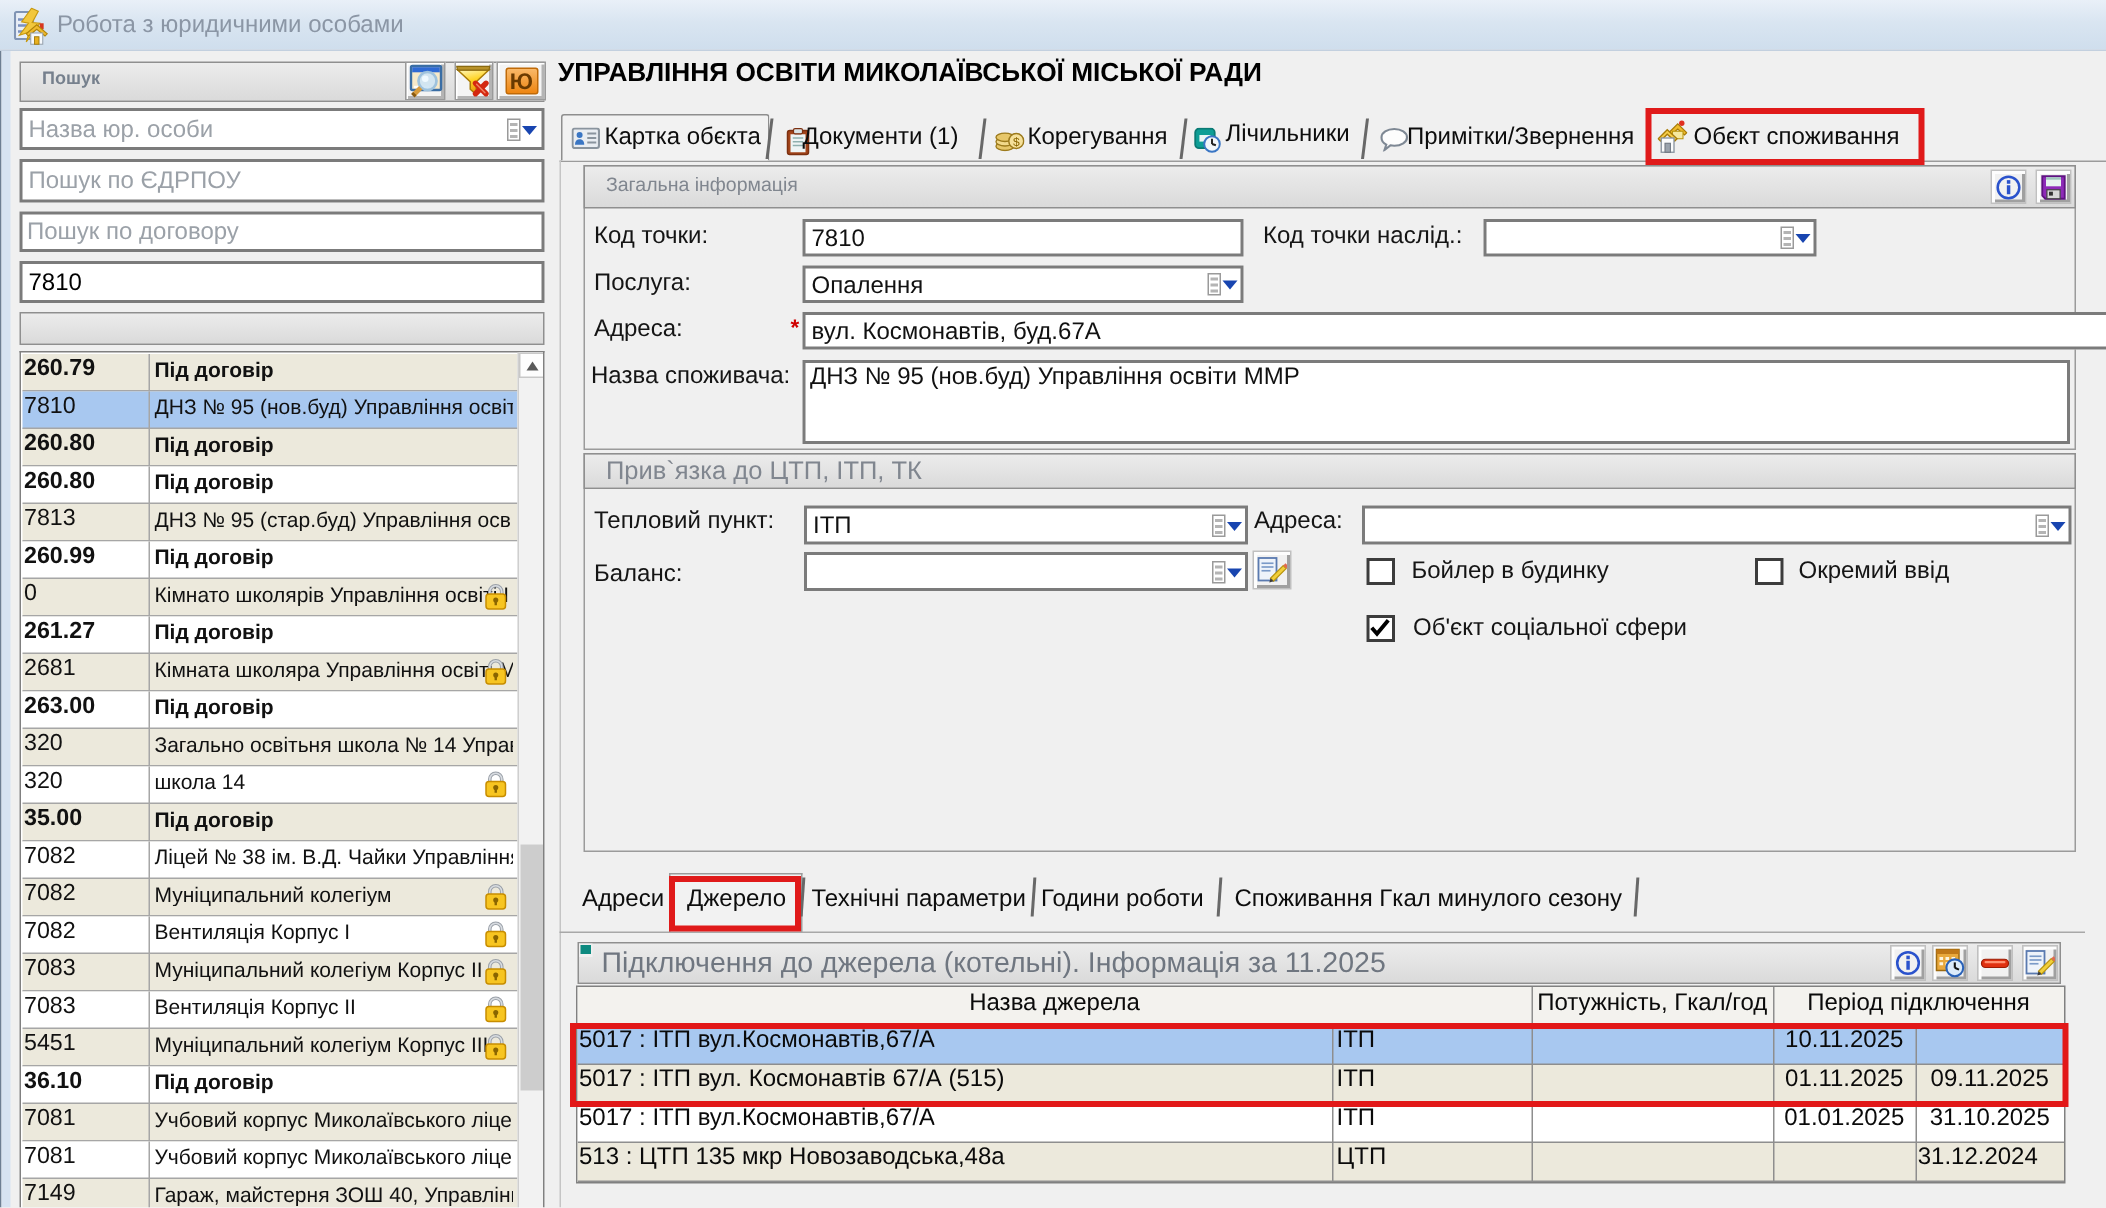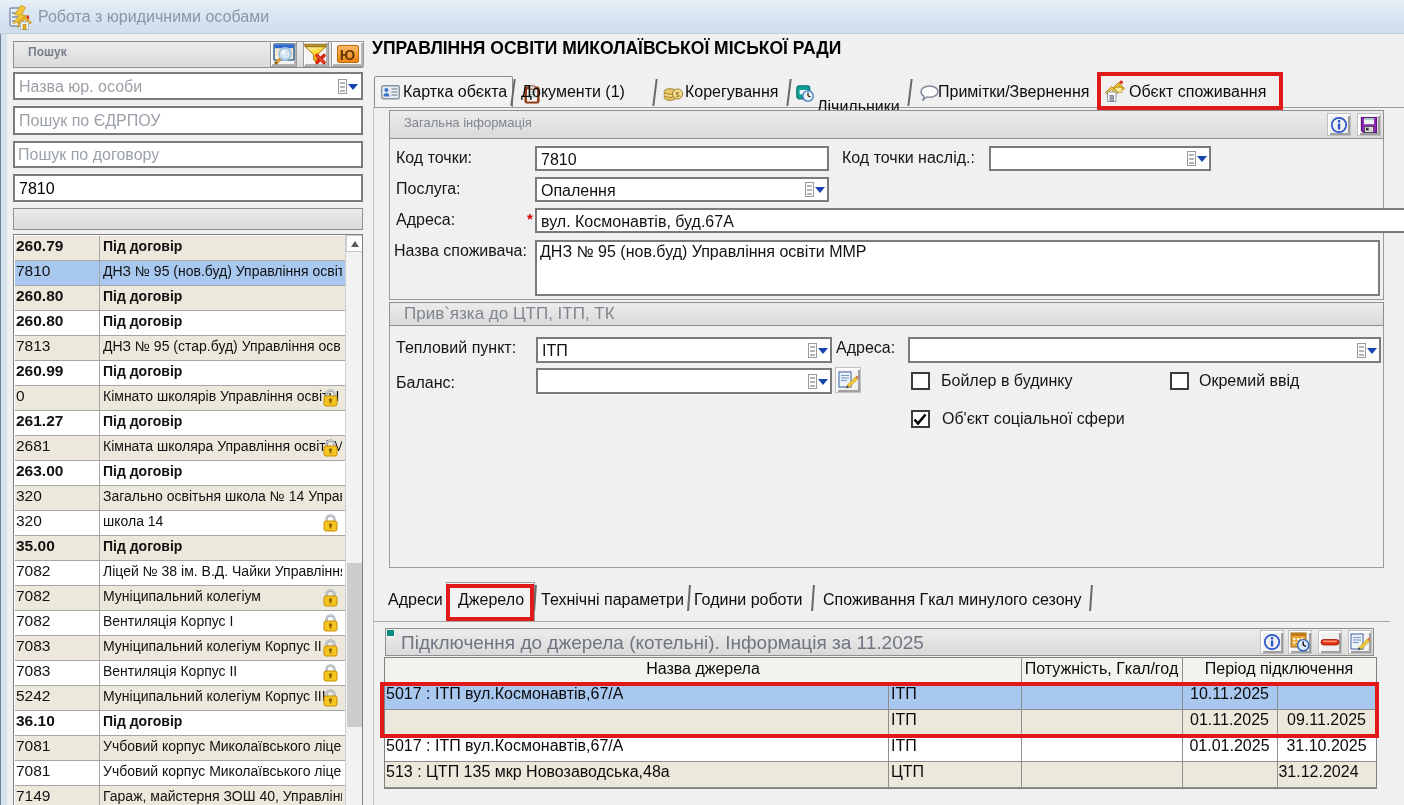--- a/index.html
+++ b/index.html
@@ -227,21 +227,21 @@
       <div class="coldiv"></div>
       <div style="position:absolute;left:306px;top:2px;"><svg width="19" height="19" viewBox="0 0 19 19">
 <path d="M5.5 9 V6.5 a4 4 0 0 1 8 0 V9" fill="none" stroke="#9aa0a8" stroke-width="2.4"></path>
 <path d="M5.5 9 V6.5 a4 4 0 0 1 8 0 V9" fill="none" stroke="#d7dbe0" stroke-width="1.1"></path>
 <rect x="3" y="8" width="13" height="10" rx="2" fill="#f7c521" stroke="#c78d00" stroke-width="1"></rect>
 <circle cx="9.5" cy="12" r="1.7" fill="#8a6500"></circle>
 <rect x="8.7" y="12.5" width="1.6" height="3" fill="#8a6500"></rect>
 </svg></div>
     </div>
     <div class="row" style="top:451px;background:#ece9dc;">
-      <div class="num" style="font-weight:normal;">5242</div>
+      <div class="num" style="font-weight:normal;">5451</div>
       <div class="nam" style="font-weight:normal;">Муніципальний колегіум Корпус ІІІ</div>
       <div class="coldiv"></div>
       <div style="position:absolute;left:306px;top:2px;"><svg width="19" height="19" viewBox="0 0 19 19">
 <path d="M5.5 9 V6.5 a4 4 0 0 1 8 0 V9" fill="none" stroke="#9aa0a8" stroke-width="2.4"></path>
 <path d="M5.5 9 V6.5 a4 4 0 0 1 8 0 V9" fill="none" stroke="#d7dbe0" stroke-width="1.1"></path>
 <rect x="3" y="8" width="13" height="10" rx="2" fill="#f7c521" stroke="#c78d00" stroke-width="1"></rect>
 <circle cx="9.5" cy="12" r="1.7" fill="#8a6500"></circle>
 <rect x="8.7" y="12.5" width="1.6" height="3" fill="#8a6500"></rect>
 </svg></div>
     </div>
@@ -286,37 +286,37 @@
 </svg></div>
 <div class="abs tabtxt" style="left:403px;top:83px;">Картка обєкта</div>
 <div class="abs" style="left:524px;top:85px;line-height:0;"><svg width="16" height="19" viewBox="0 0 16 19">
 <rect x="1" y="2" width="14" height="16" rx="1.5" fill="#a3441a" stroke="#7c3010" stroke-width="1"></rect>
 <rect x="3" y="4.5" width="10" height="12" fill="#eef4f4"></rect>
 <rect x="5" y="0.8" width="6" height="3.4" rx="1" fill="#d9e2e4" stroke="#7c3010" stroke-width="0.8"></rect>
 <line x1="4.5" y1="7" x2="11.5" y2="7" stroke="#8fb0ae" stroke-width="1"></line>
 <line x1="4.5" y1="9.5" x2="11.5" y2="9.5" stroke="#8fb0ae" stroke-width="1"></line>
 <line x1="4.5" y1="12" x2="11.5" y2="12" stroke="#8fb0ae" stroke-width="1"></line>
 </svg></div>
-<div class="abs tabtxt" style="left:521px;top:83px;text-align:center;">Документи (1)</div>
+<div class="abs tabtxt" style="left:535px;top:83px;text-align:center;">Документи (1)</div>
 <div class="abs" style="left:663px;top:85px;line-height:0;"><svg width="20" height="16" viewBox="0 0 20 16">
 <ellipse cx="7" cy="12.5" rx="6" ry="2.8" fill="#e7c76a" stroke="#9c7a1c" stroke-width="0.9"></ellipse>
 <ellipse cx="7" cy="9.5" rx="6" ry="2.8" fill="#f2d98b" stroke="#9c7a1c" stroke-width="0.9"></ellipse>
 <ellipse cx="7" cy="6.5" rx="6" ry="2.8" fill="#e7c76a" stroke="#9c7a1c" stroke-width="0.9"></ellipse>
 <circle cx="14.5" cy="9" r="5" fill="#f5e09a" stroke="#9c7a1c" stroke-width="1"></circle>
 <text x="14.5" y="12" font-size="8" text-anchor="middle" fill="#8a6500" font-family="Liberation Sans">$</text>
 </svg></div>
 <div class="abs tabtxt" style="left:685px;top:83px;">Корегування</div>
 <div class="abs" style="left:796px;top:85px;line-height:0;"><svg width="18" height="17" viewBox="0 0 18 17">
 <rect x="0.8" y="0.8" width="13" height="13" rx="2.5" fill="#0e9e96" stroke="#0a7a74" stroke-width="1.2"></rect>
 <rect x="3.6" y="5" width="7.4" height="4.4" fill="#eaf6f5"></rect>
 <circle cx="12" cy="11" r="5.2" fill="#f2f6fa" stroke="#3a76c4" stroke-width="1.3"></circle>
 <line x1="12" y1="11" x2="12" y2="7.5" stroke="#222" stroke-width="1.3"></line>
 <line x1="12" y1="11" x2="14.6" y2="11.8" stroke="#222" stroke-width="1.3"></line>
 </svg></div>
-<div class="abs tabtxt" style="left:817px;top:98px;">Лічильники</div>
+<div class="abs tabtxt" style="left:817px;top:81px;">Лічильники</div>
 <div class="abs" style="left:920px;top:85px;line-height:0;"><svg width="19" height="16" viewBox="0 0 19 16">
 <path d="M9.5 1 c4.7 0 8.5 2.5 8.5 5.6 s-3.8 5.6-8.5 5.6 c-0.9 0-1.8-0.1-2.6-0.3 L3 15 l1.2-3.6 C2.2 10.4 1 9 1 6.6 1 3.5 4.8 1 9.5 1z" fill="#fdfdfd" stroke="#7e8894" stroke-width="1.4"></path>
 </svg></div>
 <div class="abs tabtxt" style="left:938px;top:83px;">Примітки/Звернення</div>
 <div class="abs" style="left:1105px;top:79px;line-height:0;"><svg width="20" height="24" viewBox="0 0 20 24">
 <circle cx="16.2" cy="3.2" r="1.8" fill="#e03020"></circle>
 <polygon points="8,9 13.5,3.5 19.5,9.5 18,11 13.5,7 9.5,10.5" fill="#f0bb2c" stroke="#a87c08" stroke-width="0.8"></polygon>
 <rect x="10" y="8.5" width="7" height="5" fill="#f6e9a0" stroke="#b89410" stroke-width="0.7"></rect>
 <polygon points="0.5,13.5 6.5,7.5 13,13.5 11.5,15 6.5,10.5 2,15" fill="#f6ce4a" stroke="#a87c08" stroke-width="0.9"></polygon>
 <rect x="2.5" y="13" width="8.5" height="9.5" fill="#fafbfc" stroke="#8a94a0" stroke-width="0.9"></rect>
@@ -503,20 +503,21 @@
       <div class="cell" style="left:1px;top:1px;">5017 : ІТП вул.Космонавтів,67/А</div>
       <div class="cell" style="left:506px;top:1px;">ІТП</div>
       <div class="cell" style="left:797px;top:1px;width:95px;text-align:center;">10.11.2025</div>
       <div class="cell" style="left:892px;top:1px;width:99px;text-align:center;"></div>
       <div class="abs" style="left:503px;top:0;width:1px;height:26px;background:#8e8e8e;"></div>
       <div class="abs" style="left:636px;top:0;width:1px;height:26px;background:#8e8e8e;"></div>
       <div class="abs" style="left:797px;top:0;width:1px;height:26px;background:#8e8e8e;"></div>
       <div class="abs" style="left:892px;top:0;width:1px;height:26px;background:#8e8e8e;"></div>
     </div>
     <div class="abs" style="left:0;top:52px;width:991px;height:26px;background:#ece9dc;border-bottom:1px solid #8e8e8e;">
+      <div class="cell" style="left:1px;top:1px;">5017 : ІТП вул. Космонавтів 67/А (515)</div>
       <div class="cell" style="left:506px;top:1px;">ІТП</div>
       <div class="cell" style="left:797px;top:1px;width:95px;text-align:center;">01.11.2025</div>
       <div class="cell" style="left:892px;top:1px;width:99px;text-align:center;">09.11.2025</div>
       <div class="abs" style="left:503px;top:0;width:1px;height:26px;background:#8e8e8e;"></div>
       <div class="abs" style="left:636px;top:0;width:1px;height:26px;background:#8e8e8e;"></div>
       <div class="abs" style="left:797px;top:0;width:1px;height:26px;background:#8e8e8e;"></div>
       <div class="abs" style="left:892px;top:0;width:1px;height:26px;background:#8e8e8e;"></div>
     </div>
     <div class="abs" style="left:0;top:78px;width:991px;height:26px;background:#fff;border-bottom:1px solid #8e8e8e;">
       <div class="cell" style="left:1px;top:1px;">5017 : ІТП вул.Космонавтів,67/А</div>

